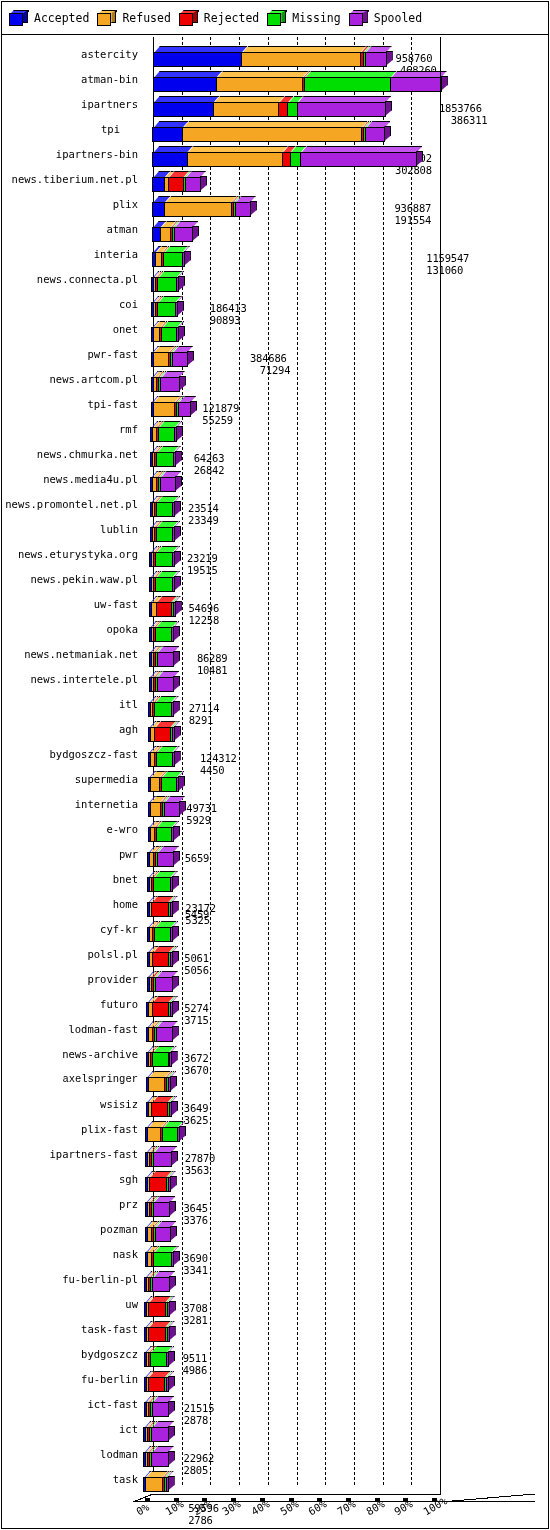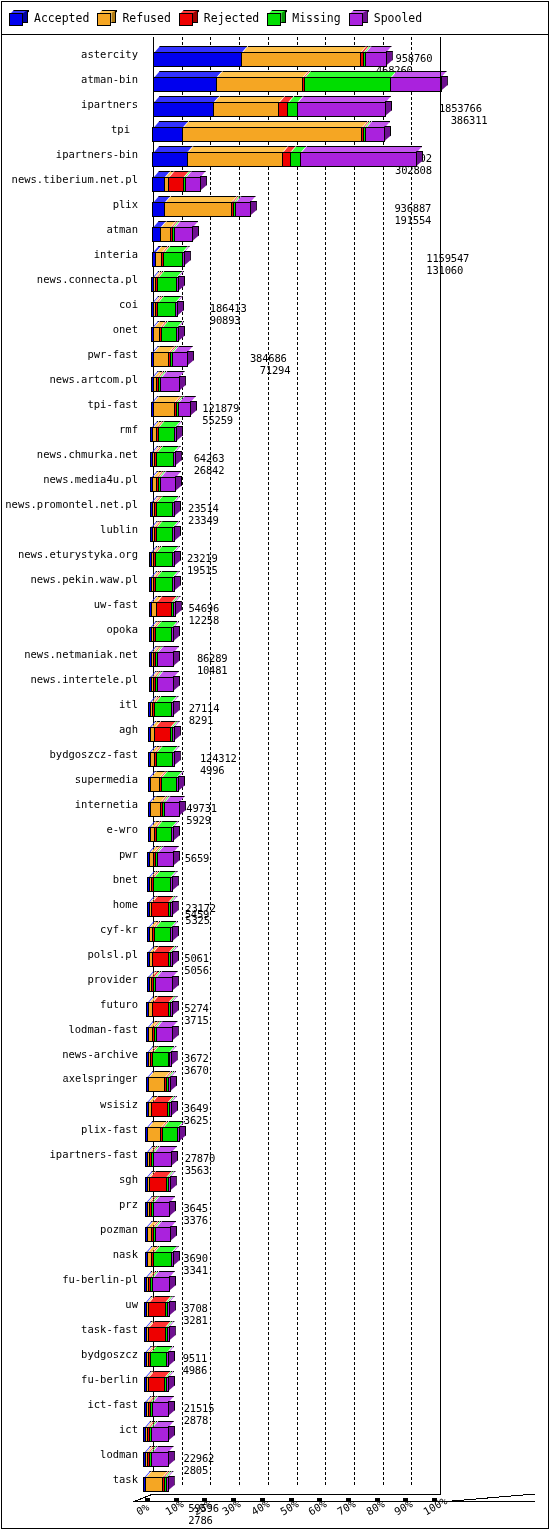--- a/index.html
+++ b/index.html
@@ -119,21 +119,21 @@
         </span>
         <span class="leg-label">Spooled</span>
       </div>
     </div>
 
   <div id="plot">
     <div id="labelcol">
         <div class="rowlabel" style="top: 14px; right: 2px;">astercity</div>
         <div class="rowlabel" style="top: 39px; right: 2px;">atman-bin</div>
         <div class="rowlabel" style="top: 64px; right: 2px;">ipartners</div>
-        <div class="rowlabel" style="top: 89px; right: 10px;">tpi</div>
+        <div class="rowlabel" style="top: 89px; right: 20px;">tpi</div>
         <div class="rowlabel" style="top: 114px; right: 2px;">ipartners-bin</div>
         <div class="rowlabel" style="top: 139px; right: 2px;">news.tiberium.net.pl</div>
         <div class="rowlabel" style="top: 164px; right: 2px;">plix</div>
         <div class="rowlabel" style="top: 189px; right: 2px;">atman</div>
         <div class="rowlabel" style="top: 214px; right: 2px;">interia</div>
         <div class="rowlabel" style="top: 239px; right: 2px;">news.connecta.pl</div>
         <div class="rowlabel" style="top: 264px; right: 2px;">coi</div>
         <div class="rowlabel" style="top: 289px; right: 2px;">onet</div>
         <div class="rowlabel" style="top: 314px; right: 2px;">pwr-fast</div>
         <div class="rowlabel" style="top: 339px; right: 2px;">news.artcom.pl</div>
@@ -202,21 +202,21 @@
           <div class="segtop" style="left: 358.898px; width: 7.78964px; background: rgb(255, 51, 51); clip-path: polygon(0px 100%, 6px 0px, 100% 0px, calc(100% - 6px) 100%);"></div>
           <div class="segtop" style="left: 361.688px; width: 7px; background: rgb(51, 255, 51); clip-path: polygon(0px 100%, 6px 0px, 100% 0px, calc(100% - 6px) 100%);"></div>
           <div class="segtop" style="left: 363.688px; width: 25.9223px; background: rgb(195, 85, 238); clip-path: polygon(0px 100%, 6px 0px, 100% 0px, calc(100% - 6px) 100%);"></div>
           <div class="segside" style="left: 383.61px; top: 6px; width: 7px; background: rgb(110, 16, 144); clip-path: polygon(0px 0px, 100% -6px, 100% calc(100% - 6px), 0px 100%); margin-top: -1px;"></div>
           <div class="seg" style="left: 151px; width: 89.3386px; background: rgb(0, 0, 238);"></div>
           <div class="seg" style="left: 239.339px; width: 119.56px; background: rgb(245, 166, 35);"></div>
           <div class="seg" style="left: 357.898px; width: 3.78964px; background: rgb(238, 0, 0);"></div>
           <div class="seg" style="left: 360.688px; width: 3px; background: rgb(0, 221, 0);"></div>
           <div class="seg" style="left: 362.688px; width: 21.9223px; background: rgb(170, 34, 221);"></div>
           <div class="vlabel" style="left: 393.61px; top: 7px;">958760</div>
-          <div class="vlabel" style="left: 374px; top: 19px; text-align: center;">468260</div>
+          <div class="vlabel" style="left: 398px; top: 19px; text-align: center;">468260</div>
         </div>
         <div class="bar" style="left: 0px; top: 36px; width: 546px;">
           <div class="segtop" style="left: 151.825px; width: 68.14px; background: rgb(51, 51, 255); clip-path: polygon(0px 100%, 6px 0px, 100% 0px, calc(100% - 6px) 100%);"></div>
           <div class="segtop" style="left: 214.965px; width: 91.1px; background: rgb(255, 194, 77); clip-path: polygon(0px 100%, 6px 0px, 100% 0px, calc(100% - 6px) 100%);"></div>
           <div class="segtop" style="left: 301.065px; width: 7px; background: rgb(255, 51, 51); clip-path: polygon(0px 100%, 6px 0px, 100% 0px, calc(100% - 6px) 100%);"></div>
           <div class="segtop" style="left: 303.065px; width: 91.1px; background: rgb(51, 255, 51); clip-path: polygon(0px 100%, 6px 0px, 100% 0px, calc(100% - 6px) 100%);"></div>
           <div class="segtop" style="left: 389.165px; width: 55.512px; background: rgb(195, 85, 238); clip-path: polygon(0px 100%, 6px 0px, 100% 0px, calc(100% - 6px) 100%);"></div>
           <div class="segside" style="left: 438.677px; top: 6px; width: 7px; background: rgb(110, 16, 144); clip-path: polygon(0px 0px, 100% -6px, 100% calc(100% - 6px), 0px 100%); margin-top: -1px;"></div>
           <div class="seg" style="left: 150.825px; width: 64.14px; background: rgb(0, 0, 238);"></div>
           <div class="seg" style="left: 213.965px; width: 87.1px; background: rgb(245, 166, 35);"></div>
@@ -412,21 +412,21 @@
           <div class="segtop" style="left: 172.897px; width: 7px; background: rgb(255, 51, 51); clip-path: polygon(0px 100%, 6px 0px, 100% 0px, calc(100% - 6px) 100%);"></div>
           <div class="segtop" style="left: 174.897px; width: 7px; background: rgb(51, 255, 51); clip-path: polygon(0px 100%, 6px 0px, 100% 0px, calc(100% - 6px) 100%);"></div>
           <div class="segtop" style="left: 176.897px; width: 17.054px; background: rgb(195, 85, 238); clip-path: polygon(0px 100%, 6px 0px, 100% 0px, calc(100% - 6px) 100%);"></div>
           <div class="segside" style="left: 187.951px; top: 6px; width: 7px; background: rgb(110, 16, 144); clip-path: polygon(0px 0px, 100% -6px, 100% calc(100% - 6px), 0px 100%); margin-top: -1px;"></div>
           <div class="seg" style="left: 148.544px; width: 3px; background: rgb(0, 0, 238);"></div>
           <div class="seg" style="left: 150.544px; width: 22.3528px; background: rgb(245, 166, 35);"></div>
           <div class="seg" style="left: 171.897px; width: 3px; background: rgb(238, 0, 0);"></div>
           <div class="seg" style="left: 173.897px; width: 3px; background: rgb(0, 221, 0);"></div>
           <div class="seg" style="left: 175.897px; width: 13.054px; background: rgb(170, 34, 221);"></div>
           <div class="vlabel" style="left: 197.951px; top: 357px;">124312</div>
-          <div class="vlabel" style="left: 197.951px; top: 369px;">4996</div>
+          <div class="vlabel" style="left: 197.951px; top: 369px;">4450</div>
         </div>
         <div class="bar" style="left: 0px; top: 386px; width: 546px;">
           <div class="segtop" style="left: 149.368px; width: 7px; background: rgb(51, 51, 255); clip-path: polygon(0px 100%, 6px 0px, 100% 0px, calc(100% - 6px) 100%);"></div>
           <div class="segtop" style="left: 151.368px; width: 8.2144px; background: rgb(255, 194, 77); clip-path: polygon(0px 100%, 6px 0px, 100% 0px, calc(100% - 6px) 100%);"></div>
           <div class="segtop" style="left: 154.583px; width: 7px; background: rgb(255, 51, 51); clip-path: polygon(0px 100%, 6px 0px, 100% 0px, calc(100% - 6px) 100%);"></div>
           <div class="segtop" style="left: 156.583px; width: 21.7608px; background: rgb(51, 255, 51); clip-path: polygon(0px 100%, 6px 0px, 100% 0px, calc(100% - 6px) 100%);"></div>
           <div class="segtop" style="left: 173.344px; width: 7px; background: rgb(195, 85, 238); clip-path: polygon(0px 100%, 6px 0px, 100% 0px, calc(100% - 6px) 100%);"></div>
           <div class="segside" style="left: 174.344px; top: 6px; width: 7px; background: rgb(110, 16, 144); clip-path: polygon(0px 0px, 100% -6px, 100% calc(100% - 6px), 0px 100%); margin-top: -1px;"></div>
           <div class="seg" style="left: 148.368px; width: 3px; background: rgb(0, 0, 238);"></div>
           <div class="seg" style="left: 150.368px; width: 4.2144px; background: rgb(245, 166, 35);"></div>

